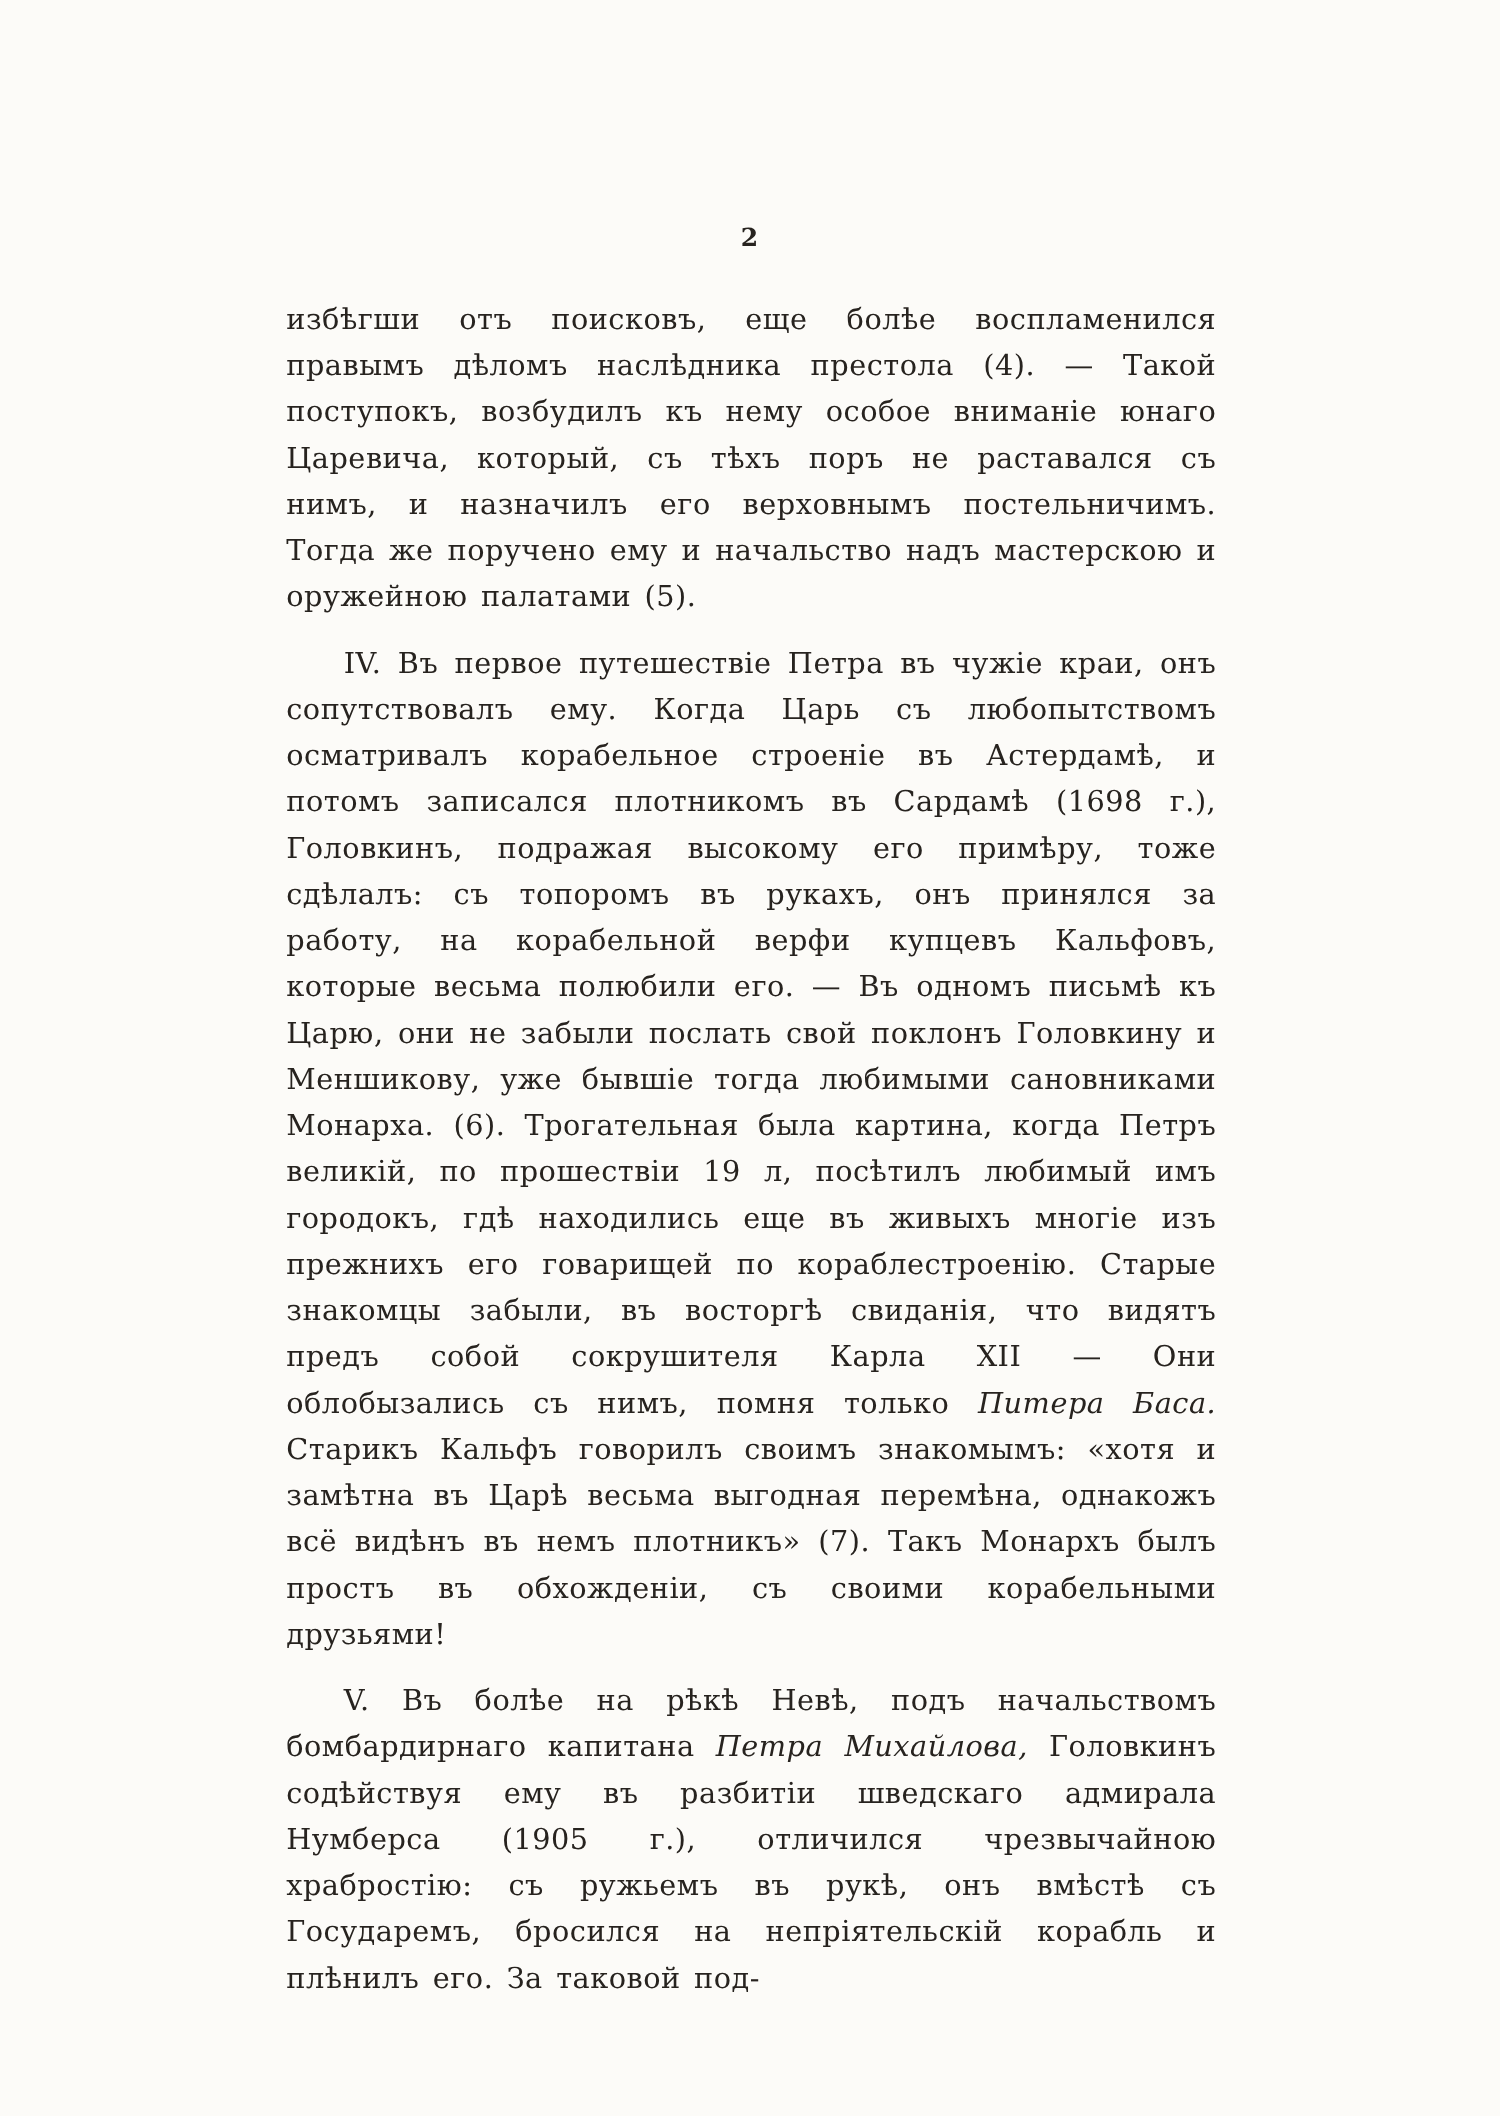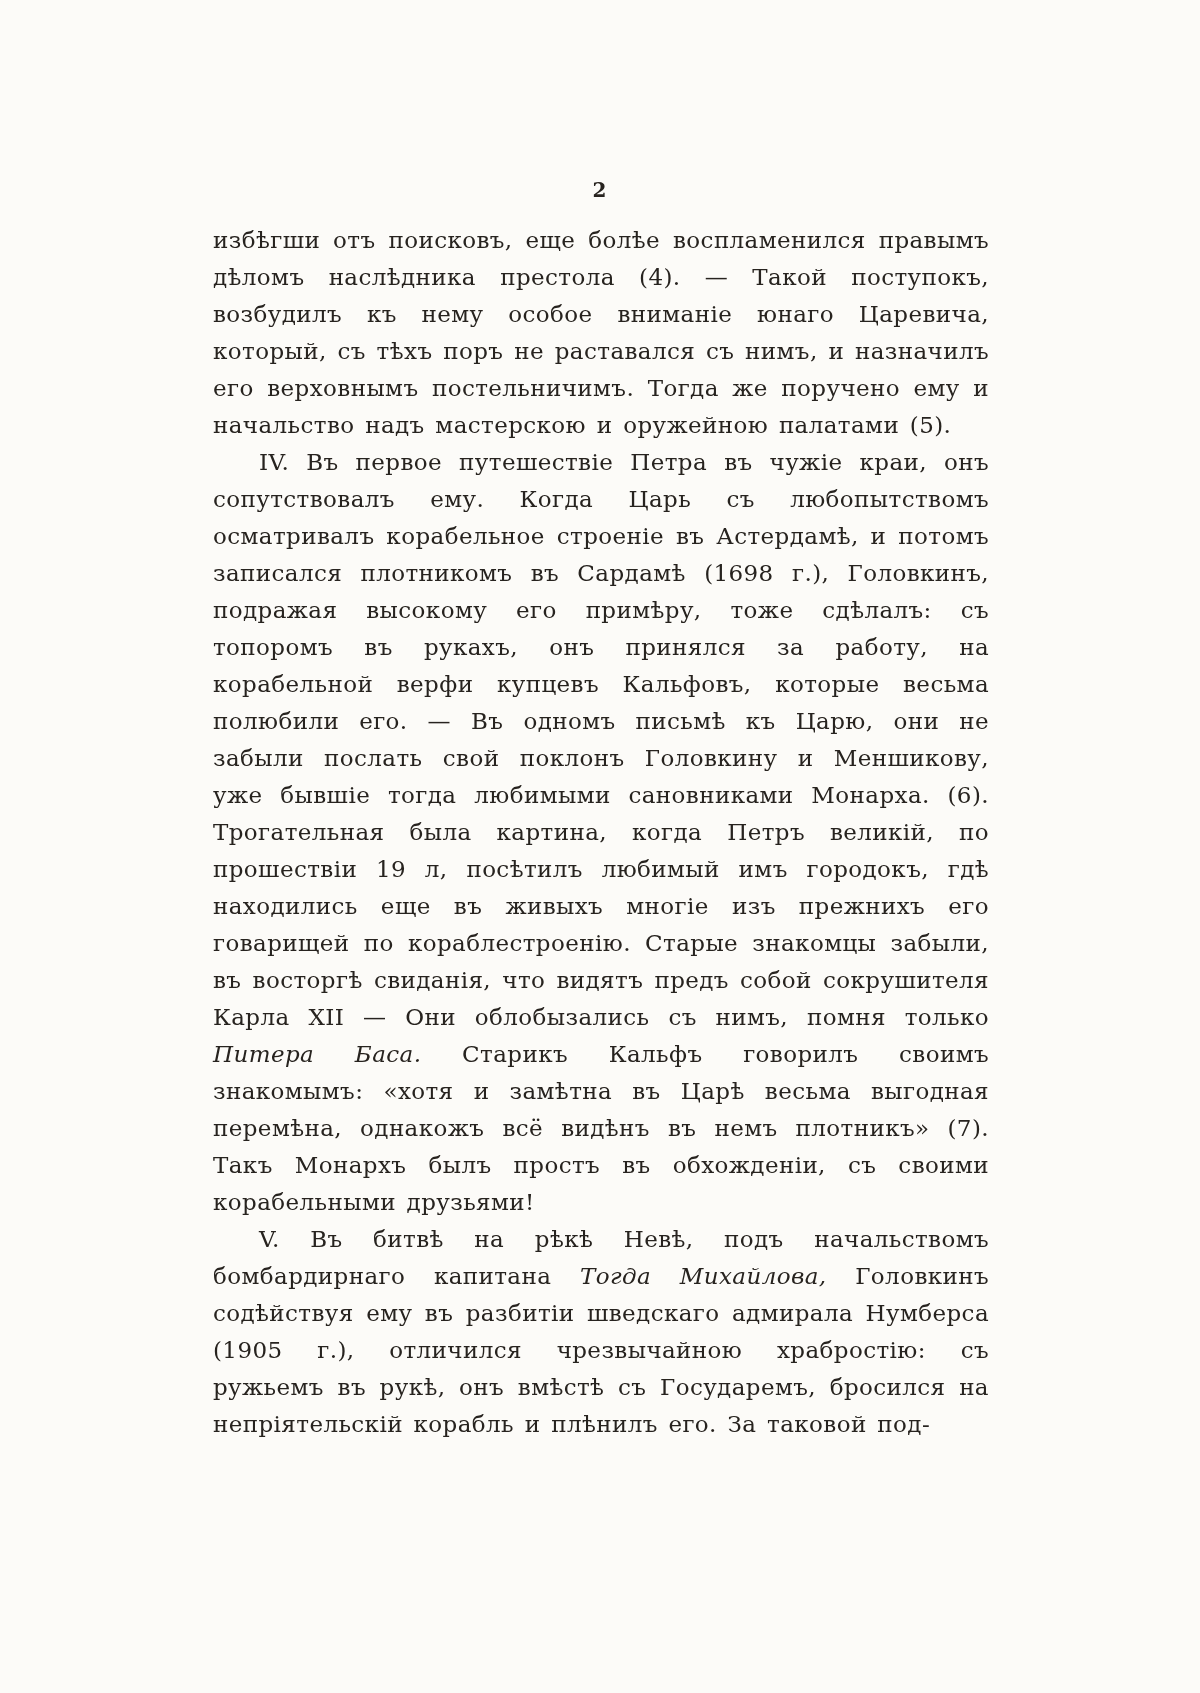--- a/index.html
+++ b/index.html
@@ -33,21 +33,21 @@
     top: 222px;
     left: 213px;
     width: 776px;
     font-size: 23px;
     line-height: 37px;
     text-align: justify;
     letter-spacing: 0.4px;
     word-spacing: 3px;
   }
   .text-block p {
-    margin: 0;
+    margin: 16px;
     padding: 0;
   }
   .text-block p.indent {
     text-indent: 46px;
   }
   .text-block i {
   }
 </style>
 </head>
 <body>
@@ -55,17 +55,17 @@
 <div class="page">
 
   <div class="page-number">2</div>
 
   <div class="text-block">
 
     <p class="para"><span>избѣгши отъ поисковъ, еще болѣе воспламенился правымъ дѣломъ наслѣдника престола (4). — Такой поступокъ, возбудилъ къ нему особое вниманіе юнаго Царевича, который, съ тѣхъ поръ не раставался съ нимъ, и назначилъ его верховнымъ постельничимъ. Тогда же поручено ему и начальство надъ мастерскою и оружейною палатами (5).</span></p>
 
     <p class="para indent"><span>IV. Въ первое путешествіе Петра въ чужіе краи, онъ сопутствовалъ ему. Когда Царь съ любопытствомъ осматривалъ корабельное строеніе въ Астердамѣ, и потомъ записался плотникомъ въ Сардамѣ (1698 г.), Головкинъ, подражая высокому его примѣру, тоже сдѣлалъ: съ топоромъ въ рукахъ, онъ принялся за работу, на корабельной верфи купцевъ Кальфовъ, которые весьма полюбили его. — Въ одномъ письмѣ къ Царю, они не забыли послать свой поклонъ Головкину и Меншикову, уже бывшіе тогда любимыми сановниками Монарха. (6). Трогательная была картина, когда Петръ великій, по прошествіи 19 л, посѣтилъ любимый имъ городокъ, гдѣ находились еще въ живыхъ многіе изъ прежнихъ его говарищей по кораблестроенію. Старые знакомцы забыли, въ восторгѣ свиданія, что видятъ предъ собой сокрушителя Карла XII — Они облобызались съ нимъ, помня только </span><i>Питера Баса.</i><span> Старикъ Кальфъ говорилъ своимъ знакомымъ: «хотя и замѣтна въ Царѣ весьма выгодная перемѣна, однакожъ всё видѣнъ въ немъ плотникъ» (7). Такъ Монархъ былъ простъ въ обхожденіи, съ своими корабельными друзьями!</span></p>
 
-    <p class="para indent"><span>V. Въ битвѣ на рѣкѣ Невѣ, подъ начальствомъ бомбардирнаго капитана </span><i>Тогда Михайлова,</i><span> Головкинъ содѣйствуя ему въ разбитіи шведскаго адмирала Нумберса (1905 г.), отличился чрезвычайною храбростію: съ ружьемъ въ рукѣ, онъ вмѣстѣ съ Государемъ, бросился на непріятельскій корабль и плѣнилъ его. За таковой под-</span></p>
+    <p class="para indent"><span>V. Въ болѣе на рѣкѣ Невѣ, подъ начальствомъ бомбардирнаго капитана </span><i>Петра Михайлова,</i><span> Головкинъ содѣйствуя ему въ разбитіи шведскаго адмирала Нумберса (1905 г.), отличился чрезвычайною храбростію: съ ружьемъ въ рукѣ, онъ вмѣстѣ съ Государемъ, бросился на непріятельскій корабль и плѣнилъ его. За таковой под-</span></p>
 
   </div>
 
 </div>
 
 </body></html>

